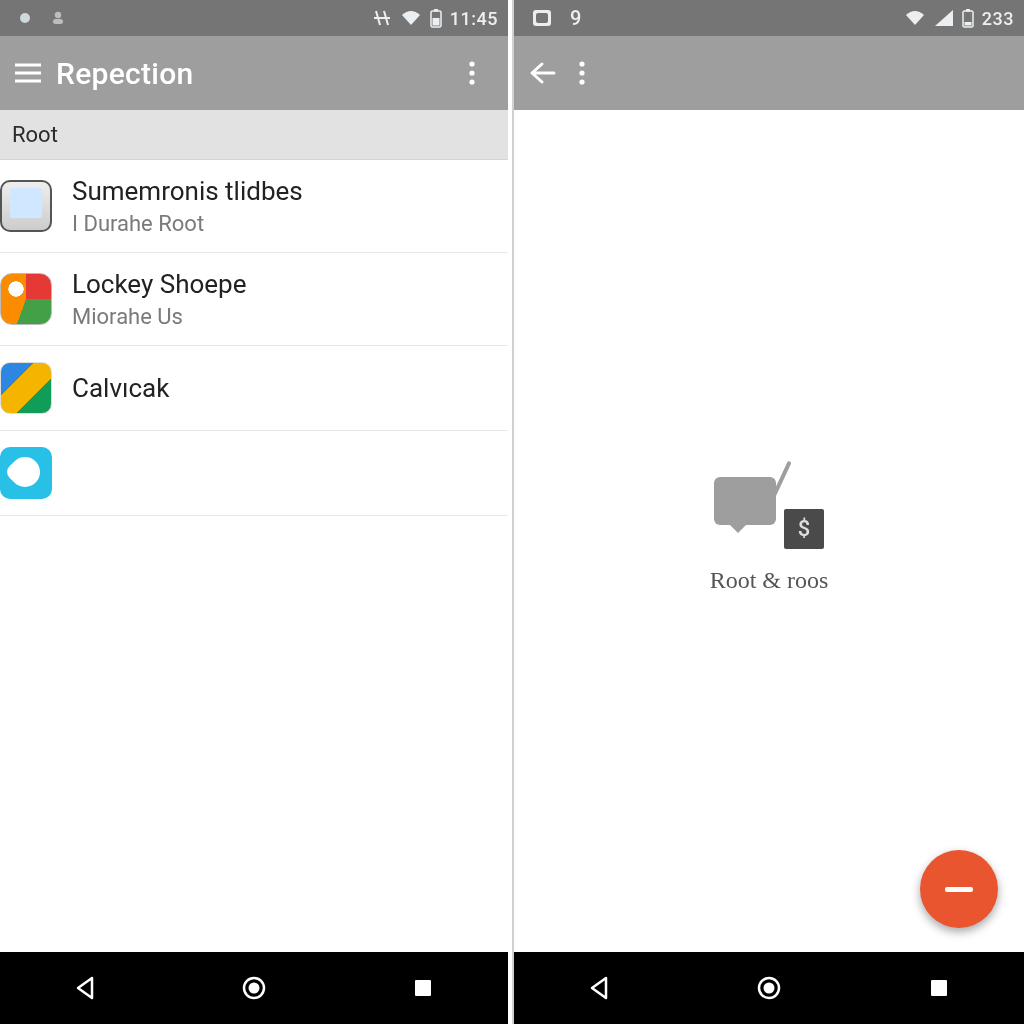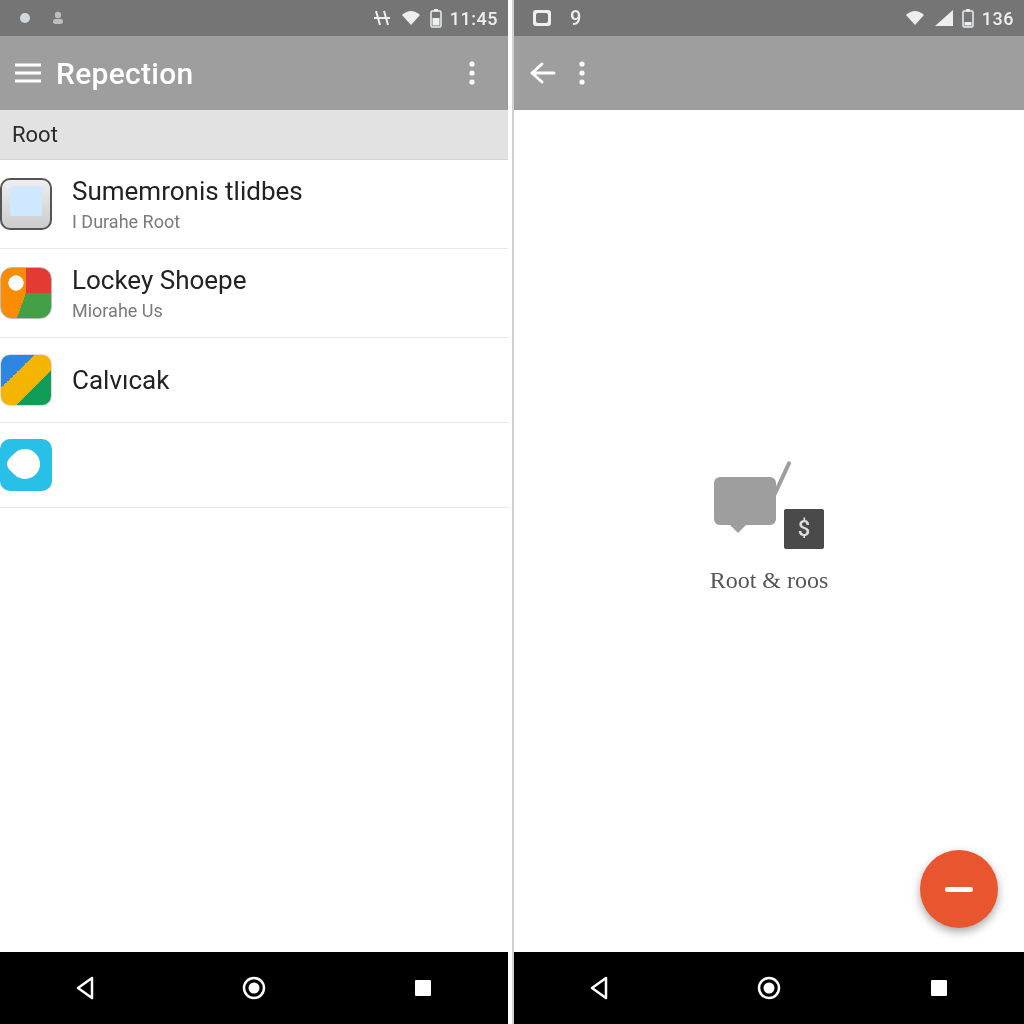--- a/index.html
+++ b/index.html
@@ -23,21 +23,21 @@
   .toolbar .overflow { width:40px; height:40px; display:flex; align-items:center; justify-content:center; cursor:pointer; }
 
   
   .section-h { height:50px; background:#e2e2e2; color:#2b2b2b; display:flex; align-items:center; padding:4px 12px; font-size:22px; border-bottom:1px solid #d4d4d4; }
 
   
   .list { flex:1; background:#fff; }
   .row { display:flex; align-items:center; padding:16px 0; border-bottom:1px solid #e8e8e8; cursor:pointer; }
   .row .app-ic { width:52px; height:52px; border-radius:10px; margin-right:20px; flex-shrink:0; }
   .row .tx .t1 { font-size:26px; color:#222; font-weight:400; line-height:1.2; }
-  .row .tx .t2 { font-size:18px; color:#7a7a7a; margin-top:4px; }
+  .row .tx .t2 { font-size:22px; color:#7a7a7a; margin-top:4px; }
 
   .row:nth-child(1) .app-ic { background:linear-gradient(#eee,#ccc); border:2px solid #555; position:relative; }
   .row:nth-child(1) .app-ic::after { content:""; position:absolute; inset:6px 8px 12px 8px; background:#cfe8ff; border-radius:2px; }
   .row:nth-child(2) .app-ic { background:radial-gradient(circle at 30% 30%, #fff 15%, transparent 16%), conic-gradient(#e53935 0 90deg,#43a047 90deg 200deg,#fb8c00 200deg 360deg); border-radius:12px; border:1px solid #bbb; }
   .row:nth-child(3) .app-ic { background:linear-gradient(135deg,#2d87e2 0 33%, #f4b400 33% 66%, #0f9d58 66% 100%); border-radius:10px; border:1px solid #ddd; }
   .row:nth-child(4) .app-ic { background:#29c0e7; border-radius:10px; position:relative; }
   .row:nth-child(4) .app-ic::after { content:""; position:absolute; left:10px; top:10px; width:30px; height:30px; background:#fff; border-radius:50% 50% 50% 8px; transform:rotate(45deg); }
 
   
   .empty-area { flex:1; display:flex; align-items:center; justify-content:center; flex-direction:column; }
@@ -191,21 +191,21 @@
             <path d="M1 17 L19 17 L19 1 Z" fill="#eceff1"></path>
           </svg>
       </span>
       <span class="ic">
         <svg width="12" height="20">
             <rect x="1" y="3" width="10" height="16" rx="1.5" fill="none" stroke="#eceff1" stroke-width="1.5"></rect>
             <rect x="2.5" y="14" width="7" height="3.5" fill="#eceff1"></rect>
             <rect x="4" y="1" width="4" height="2.5" fill="#eceff1"></rect>
           </svg>
       </span>
-      <span class="time">136</span>
+      <span class="time">233</span>
     </div>
 
     <div class="toolbar">
       <div class="nav">
         <svg width="28" height="24">
             <path d="M14 3 L4 12 L14 21 M4 12 H26" stroke="#fff" stroke-width="3" fill="none" stroke-linecap="round" stroke-linejoin="round"></path>
           </svg>
       </div>
       <div class="overflow">
         <svg width="6" height="24">

